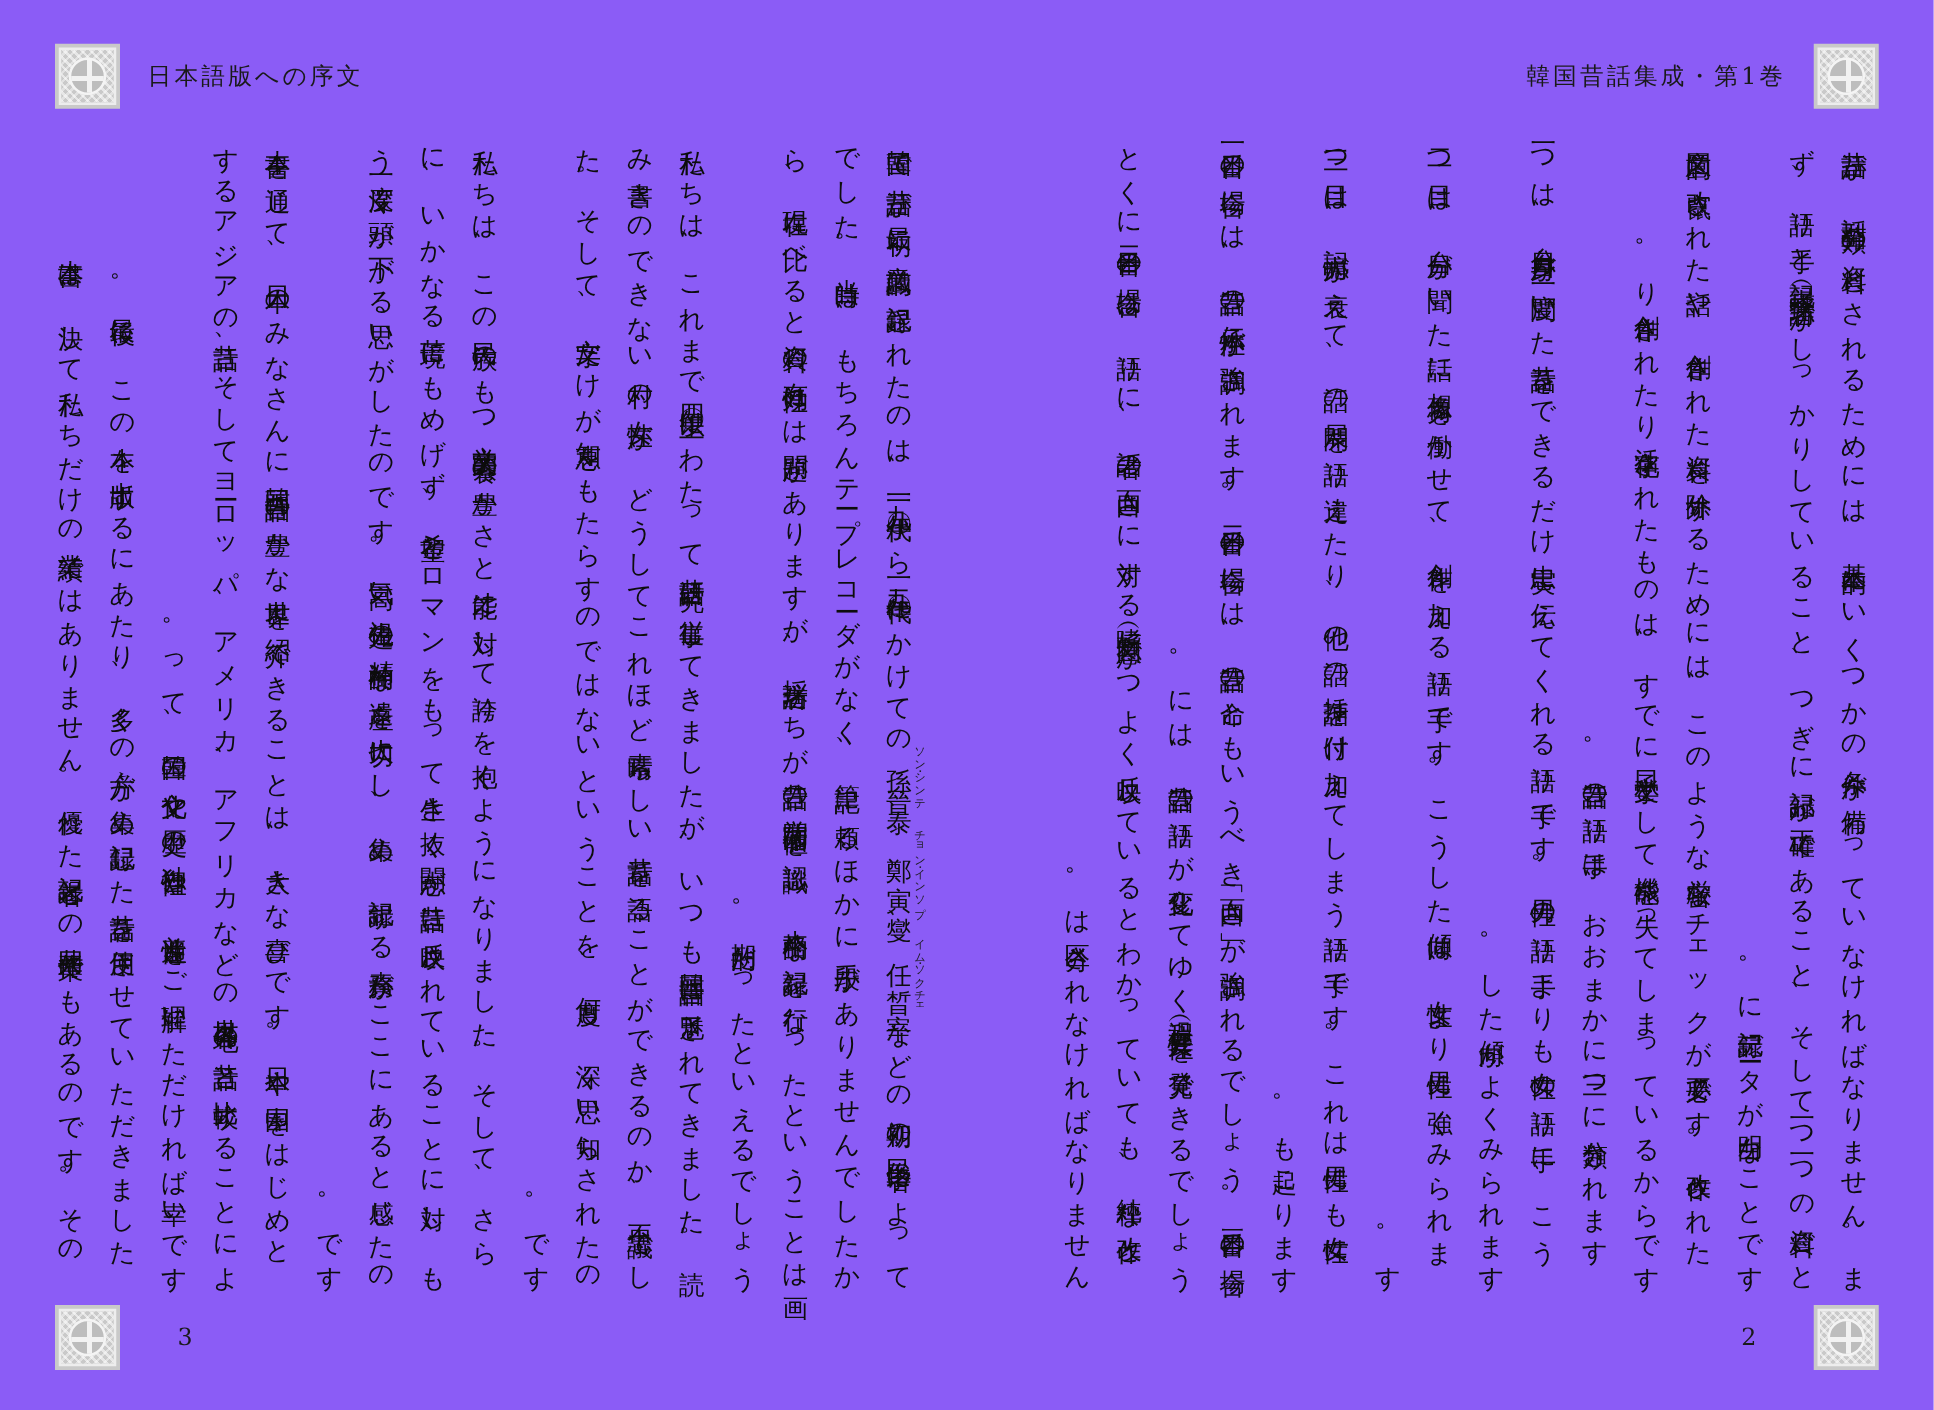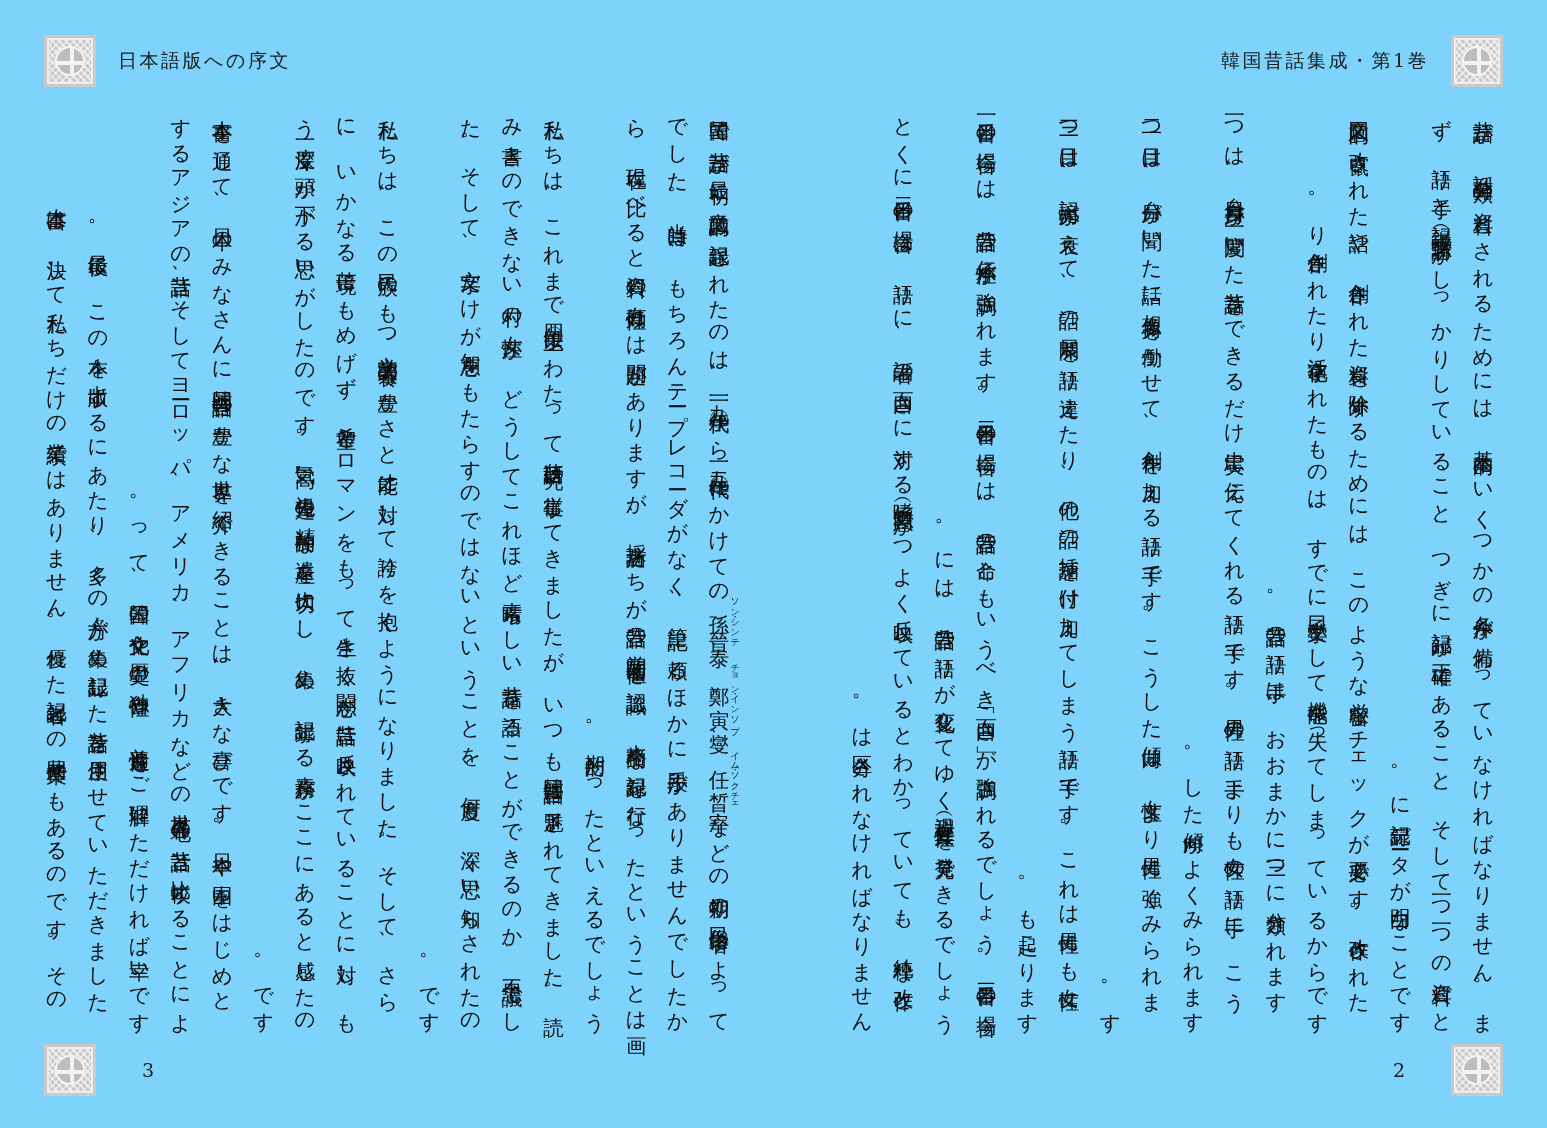--- a/index.html
+++ b/index.html
@@ -11,21 +11,21 @@
 
   body {
     font-family: "DejaVu Serif", "Liberation Serif", serif;
     color: #111111;
   }
 
   #spread {
     position: relative;
     width: 1547px;
     height: 1128px;
-    background: #7dd3fc;
+    background: #8b5cf6;
     overflow: hidden;
   }
 
   
   .ornament {
     width: 52px;
     height: 52px;
     flex: 0 0 52px;
     position: relative;
     background: #c9c9c9;

